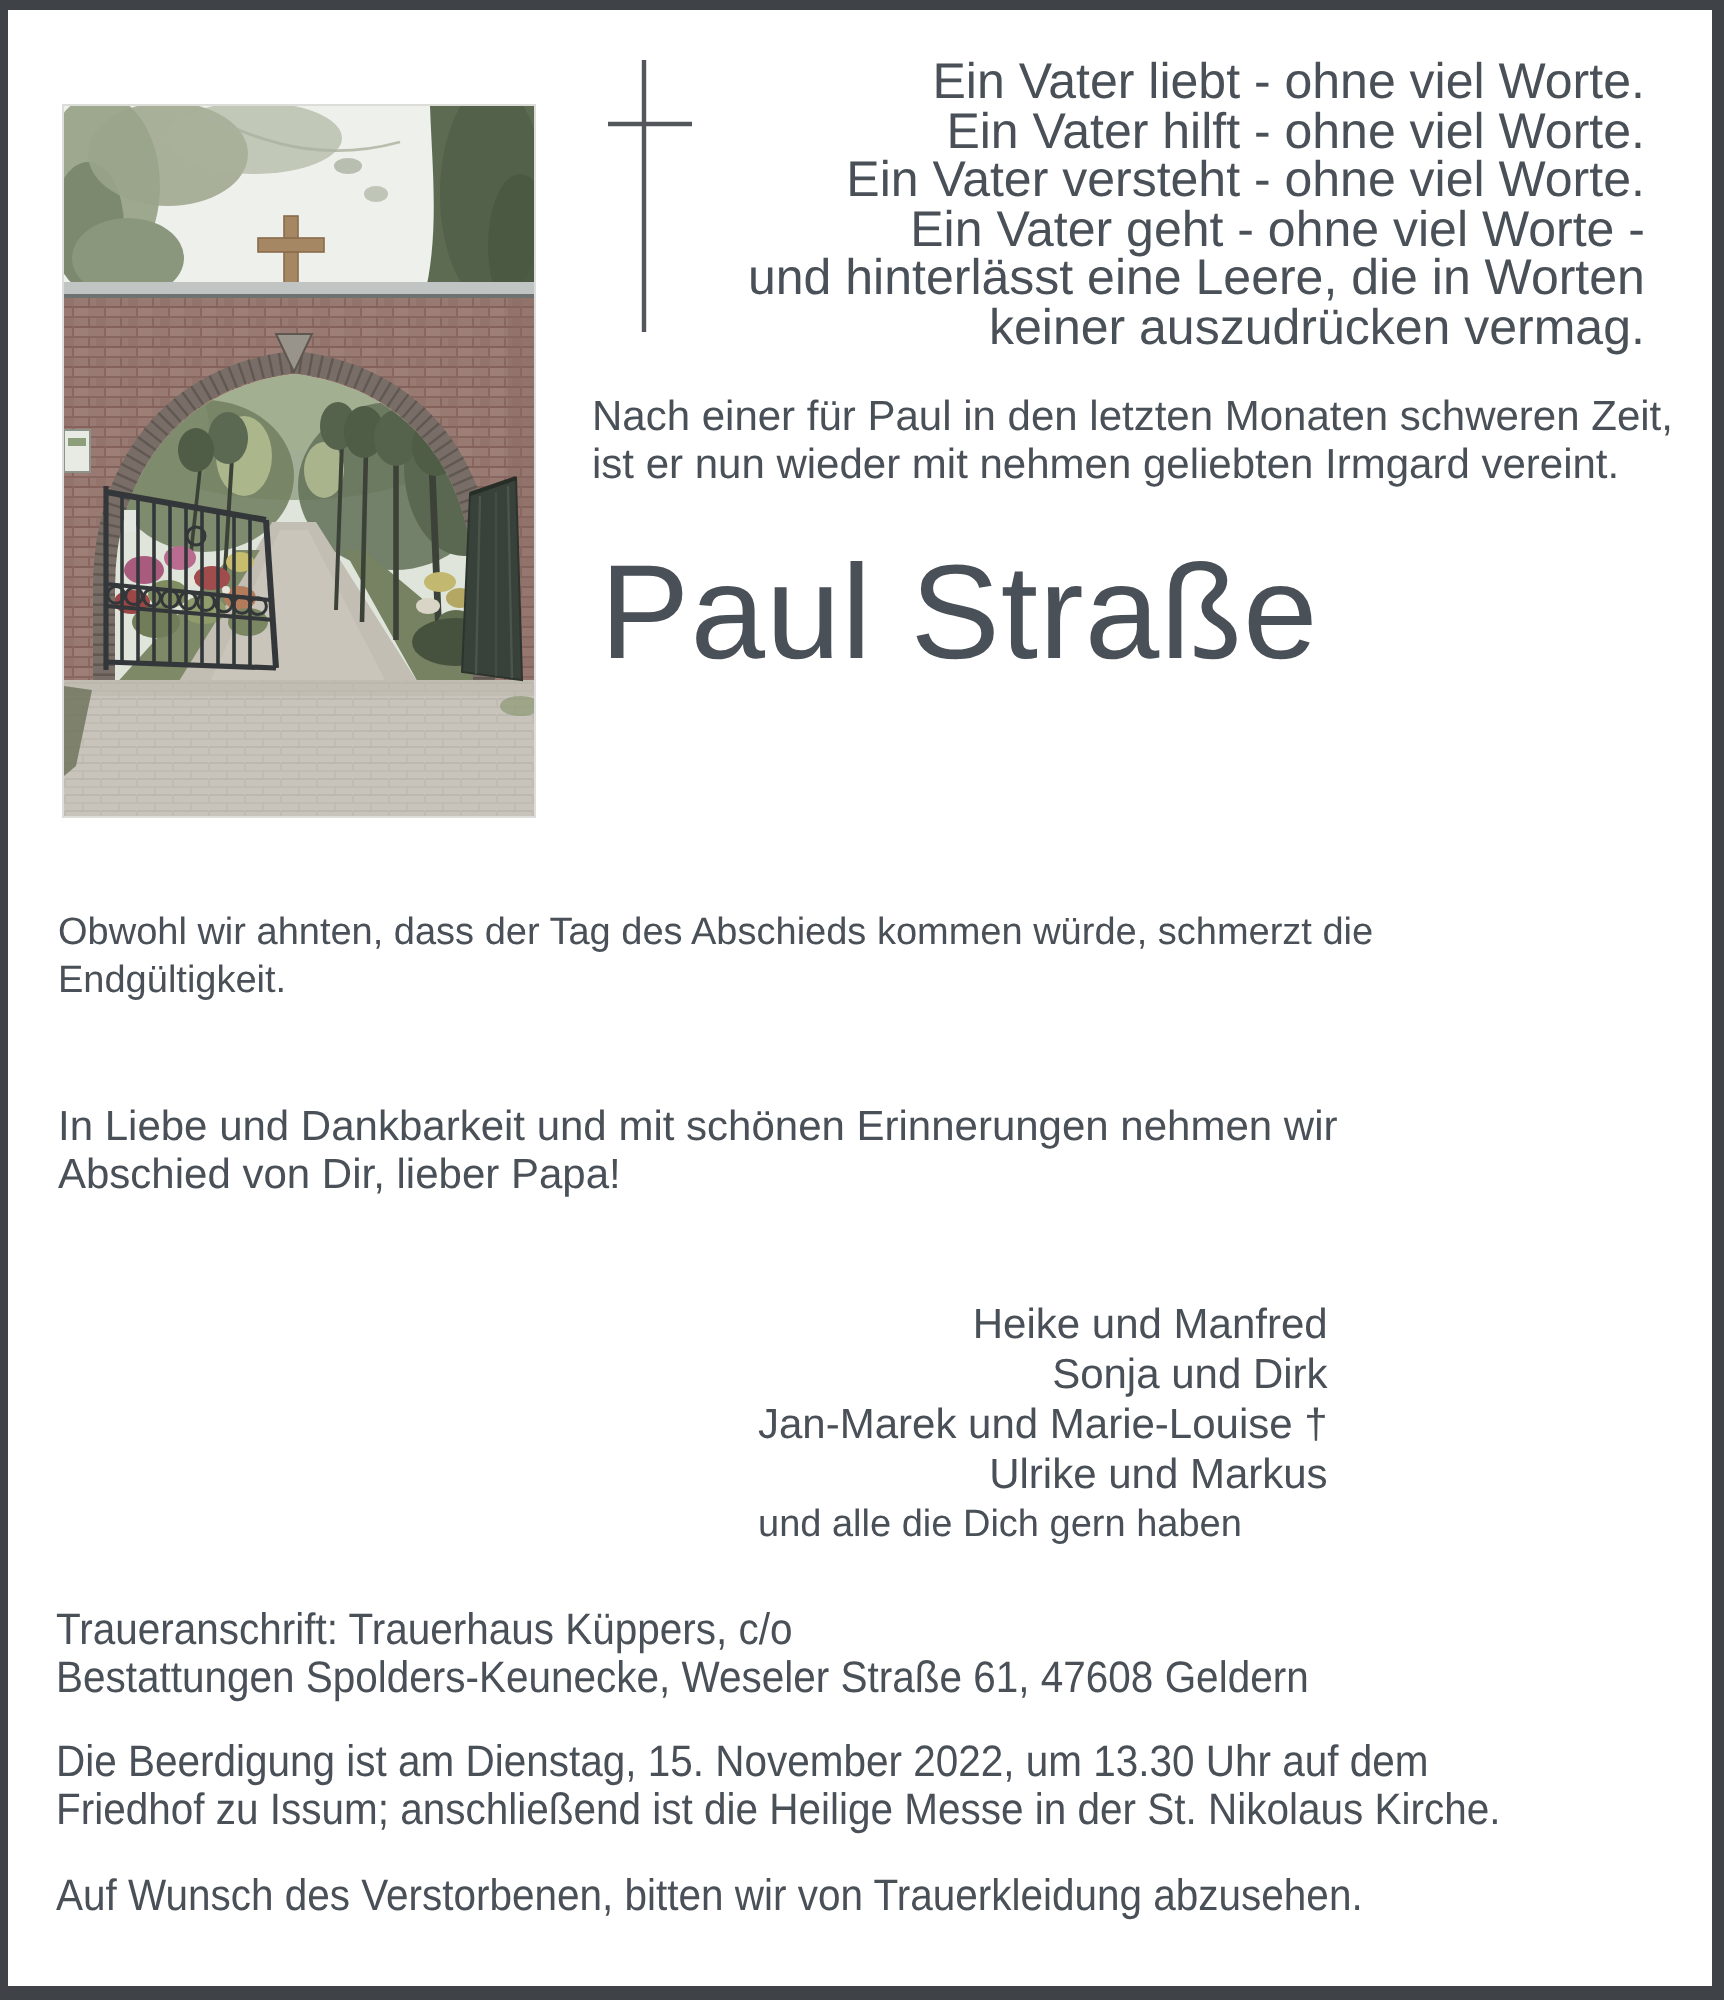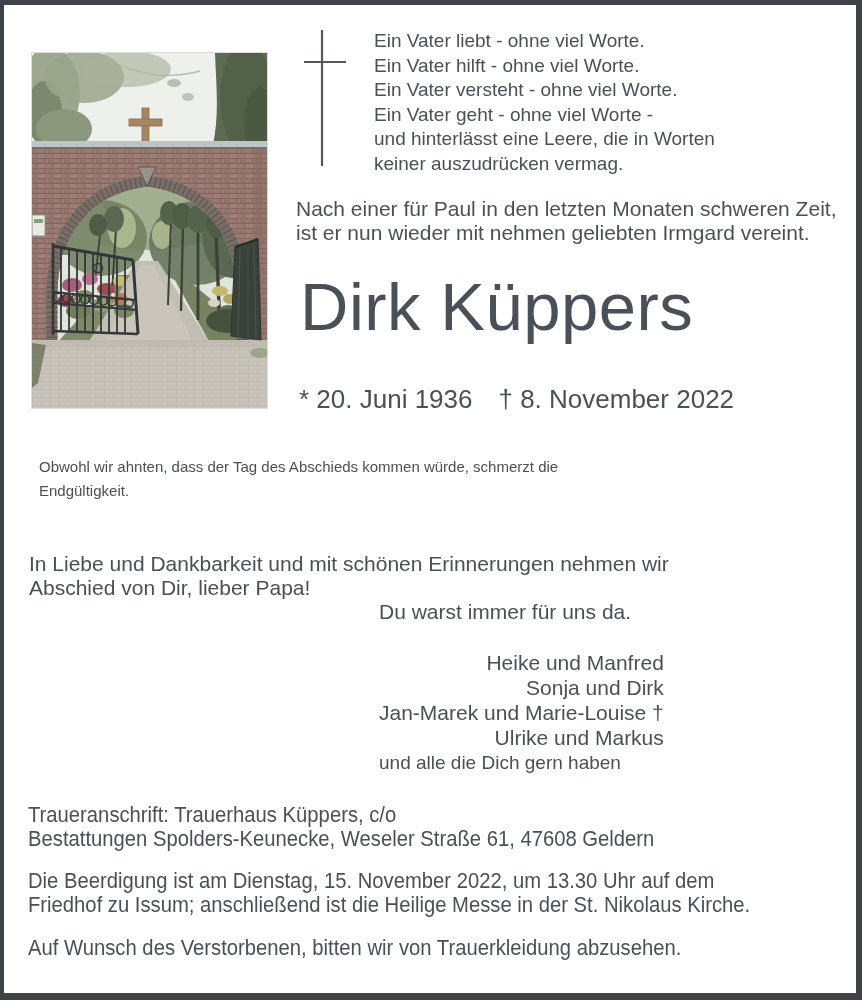--- a/index.html
+++ b/index.html
@@ -5,26 +5,26 @@
   html,body{margin:0;padding:0;background:#ffffff;}
   .page{
     position:relative;width:862px;height:1000px;background:#ffffff;overflow:hidden;
     font-family:"Liberation Sans","DejaVu Sans",sans-serif;color:#4a5057;
   }
   .frame{position:absolute;inset:0;border-style:solid;border-color:#3f4347;border-width:5px 6px 7px 4px;pointer-events:none;}
   .photo{position:absolute;left:32px;top:53px;width:235px;height:355px;margin:0;outline:1px solid #dcdcd8;}
   .photo svg{display:block;width:100%;height:100%;filter:saturate(.9);}
   .cross{position:absolute;left:302px;top:28px;width:48px;height:140px;}
   .block{position:absolute;white-space:pre-line;}
-  .poem{left:374px;top:29px;font-size:19px;line-height:24.6px;}
+  .poem{left:374px;top:29px;font-size:25px;line-height:24.6px;text-align:right;}
   .intro{left:296px;top:197px;font-size:21px;line-height:23.5px;}
   .name{position:absolute;left:300px;top:272px;margin:0;font-size:67px;line-height:70px;font-weight:400;letter-spacing:.5px;}
   .dates{position:absolute;left:299px;top:384px;font-size:26px;line-height:30px;}
   .dates .death{margin-left:26px;}
-  .p1{left:29px;top:455px;font-size:15px;line-height:23.5px;margin-left:10px;}
+  .p1{left:29px;top:455px;font-size:19px;line-height:23.5px;}
   .p2{left:29px;top:552px;font-size:21px;line-height:23.5px;}
   .quote{position:absolute;left:379px;top:600px;font-size:21px;line-height:24px;}
   .mourners{left:379px;top:650px;font-size:21px;line-height:25px;text-align:right;}
   .mourners-closing{position:absolute;left:379px;top:752px;font-size:19px;line-height:22px;}
   .condensed{font-size:22px;line-height:24px;transform:scaleX(.92);transform-origin:0 0;width:840px;}
   .address{left:28px;top:803px;}
   .funeral{left:28px;top:869px;}
   .dress{position:absolute;left:28px;top:936px;white-space:pre-line;}
 </style>
 </head>
@@ -211,33 +211,29 @@
   <div class="block poem">Ein Vater liebt - ohne viel Worte.
 Ein Vater hilft - ohne viel Worte.
 Ein Vater versteht - ohne viel Worte.
 Ein Vater geht - ohne viel Worte -
 und hinterlässt eine Leere, die in Worten
 keiner auszudrücken vermag.</div>
 
   <div class="block intro">Nach einer für Paul in den letzten Monaten schweren Zeit,
 ist er nun wieder mit nehmen geliebten Irmgard vereint.</div>
 
-  <h1 class="name">Dirk Küppers</h1>
-
-  <div class="dates">
-    <span>* 20. Juni 1936</span><span class="death">† 8. November 2022</span>
-  </div>
+  <h1 class="name">Paul Straße</h1>
+
 
   <div class="block p1">Obwohl wir ahnten, dass der Tag des Abschieds kommen würde, schmerzt die
 Endgültigkeit.</div>
 
   <div class="block p2">In Liebe und Dankbarkeit und mit schönen Erinnerungen nehmen wir
 Abschied von Dir, lieber Papa!</div>
 
-  <div class="quote">Du warst immer für uns da.</div>
 
   <div class="block mourners">Heike und Manfred
 Sonja und Dirk
 Jan-Marek und Marie-Louise †
 Ulrike und Markus</div>
 
   <div class="mourners-closing">und alle die Dich gern haben</div>
 
   <div class="block condensed address">Traueranschrift: Trauerhaus Küppers, c/o
 Bestattungen Spolders-Keunecke, Weseler Straße 61, 47608 Geldern</div>

